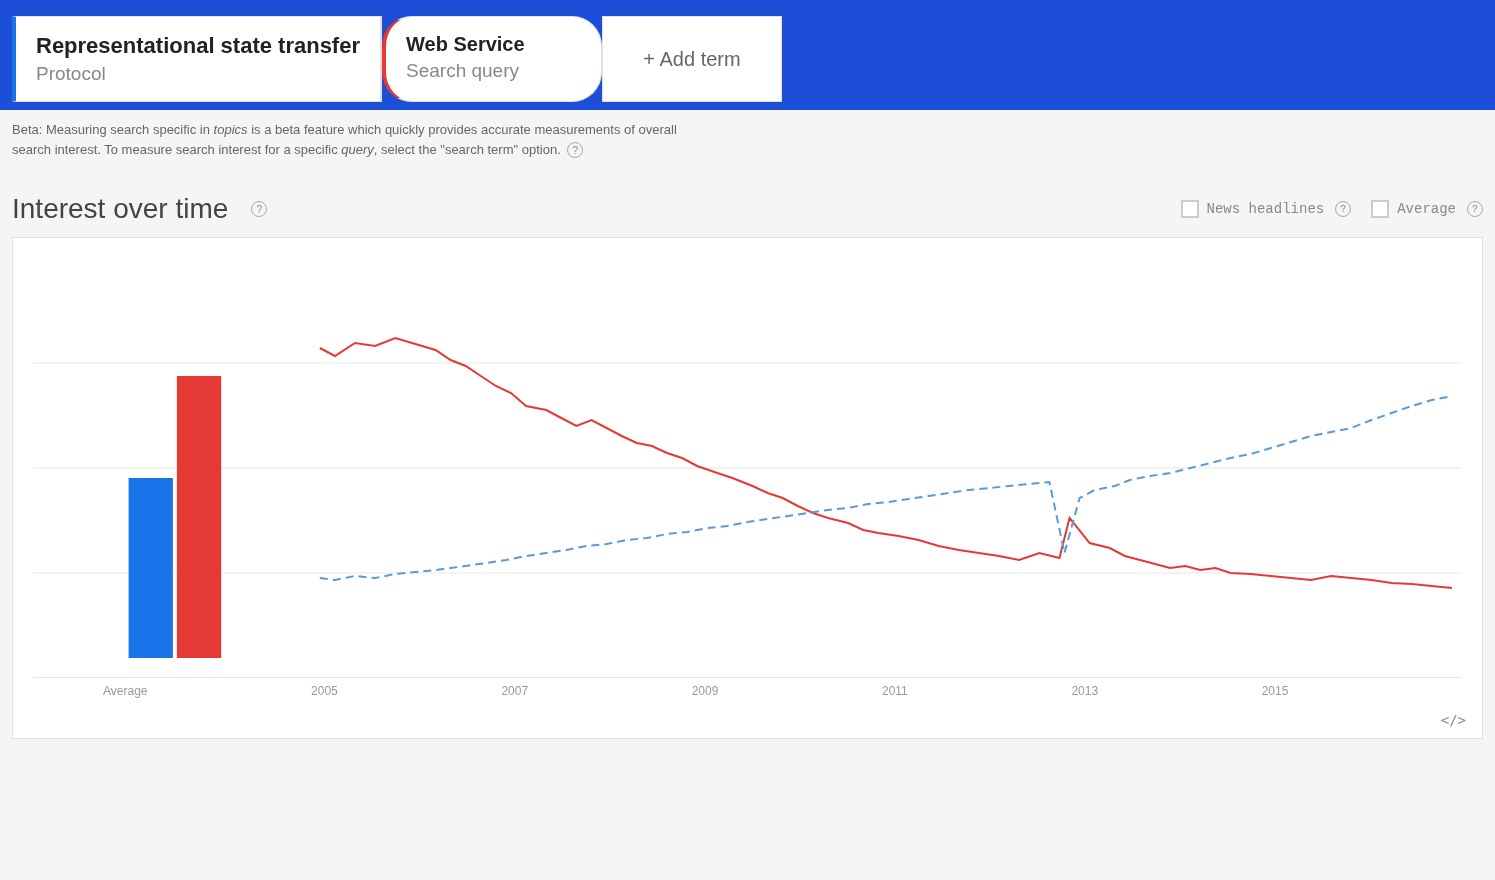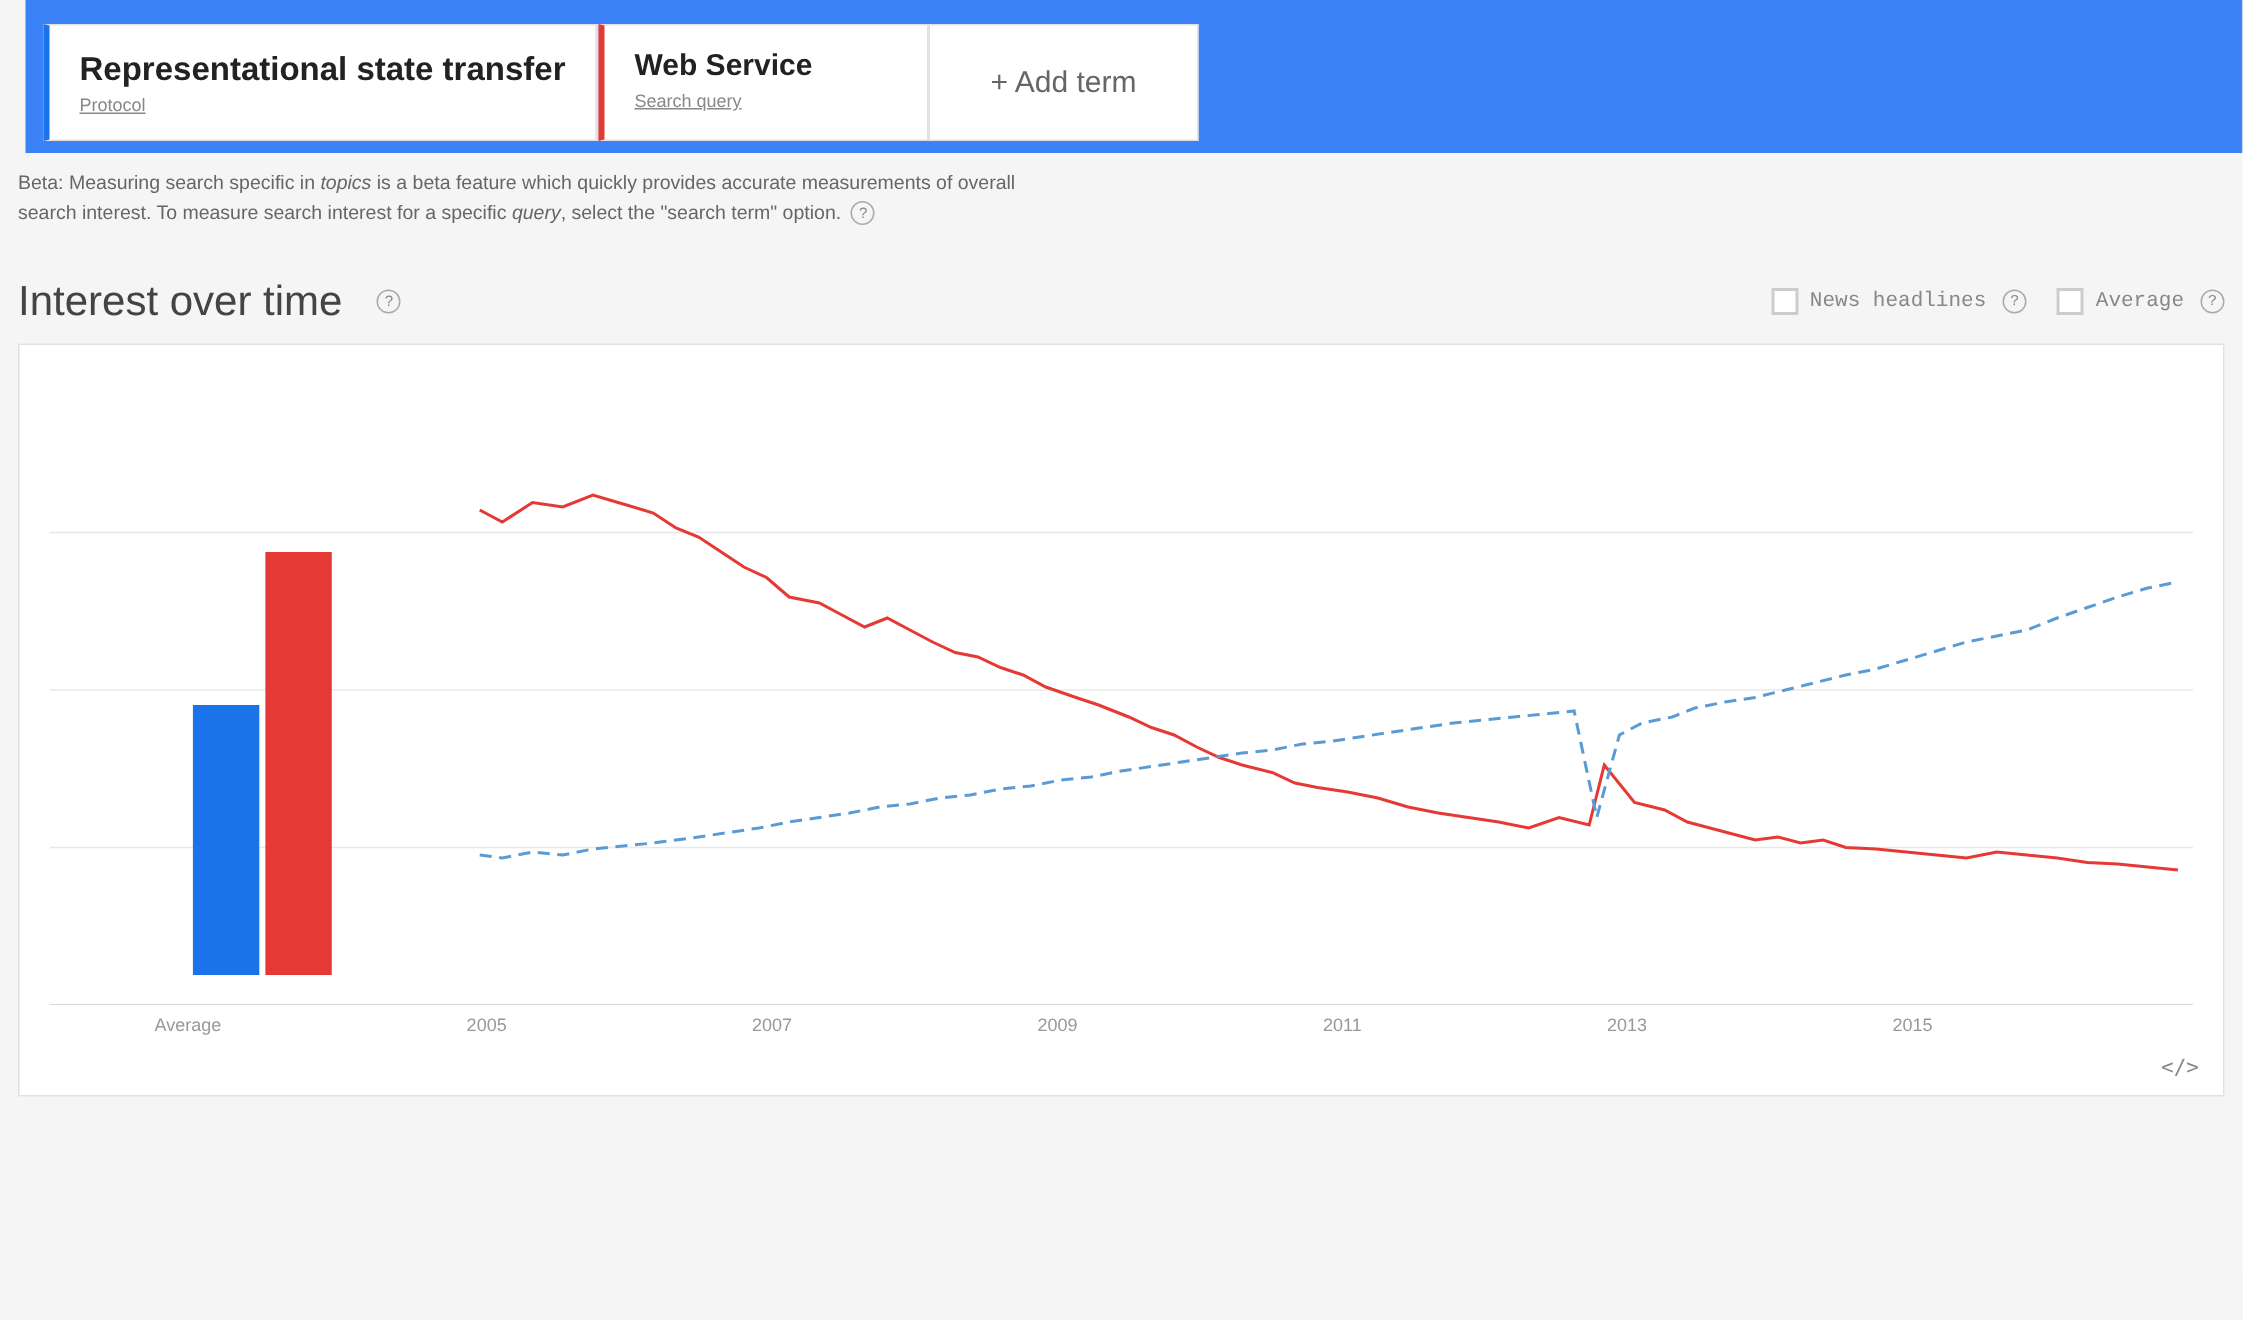--- a/index.html
+++ b/index.html
@@ -5,56 +5,55 @@
     * { box-sizing: border-box; margin: 0; padding: 0; }
     body {
       font-family: 'Arial', sans-serif;
       background: #f5f5f5;
       color: #333;
       width: 1495px;
       min-height: 880px;
     }
 
     .top-bar {
-      background: #3b82f6;
+      background: #1d4ed8;
       padding: 16px 12px 8px 12px;
       display: flex;
       align-items: stretch;
       gap: 0;
-      margin-left: 17px;
     }
 
     .term-card {
       background: #fff;
       border: 1px solid #e0e0e0;
       padding: 16px 20px;
       min-width: 260px;
       position: relative;
       cursor: pointer;
     }
 
     .term-card.active-blue {
       border-left: 4px solid #1a73e8;
     }
 
     .term-card.active-red {
       border-left: 4px solid #e53935;
+      border-radius: 30px;
     }
 
     .term-card .term-title {
       font-size: 22px;
       font-weight: 700;
       color: #222;
     }
 
     .term-card .term-subtitle {
-      font-size: 12px;
+      font-size: 19px;
       color: #888;
       margin-top: 4px;
-      text-decoration: underline;
     }
 
     .add-term-card {
       background: #fff;
       border: 1px solid #e0e0e0;
       padding: 16px 28px;
       display: flex;
       align-items: center;
       justify-content: center;
       min-width: 180px;

